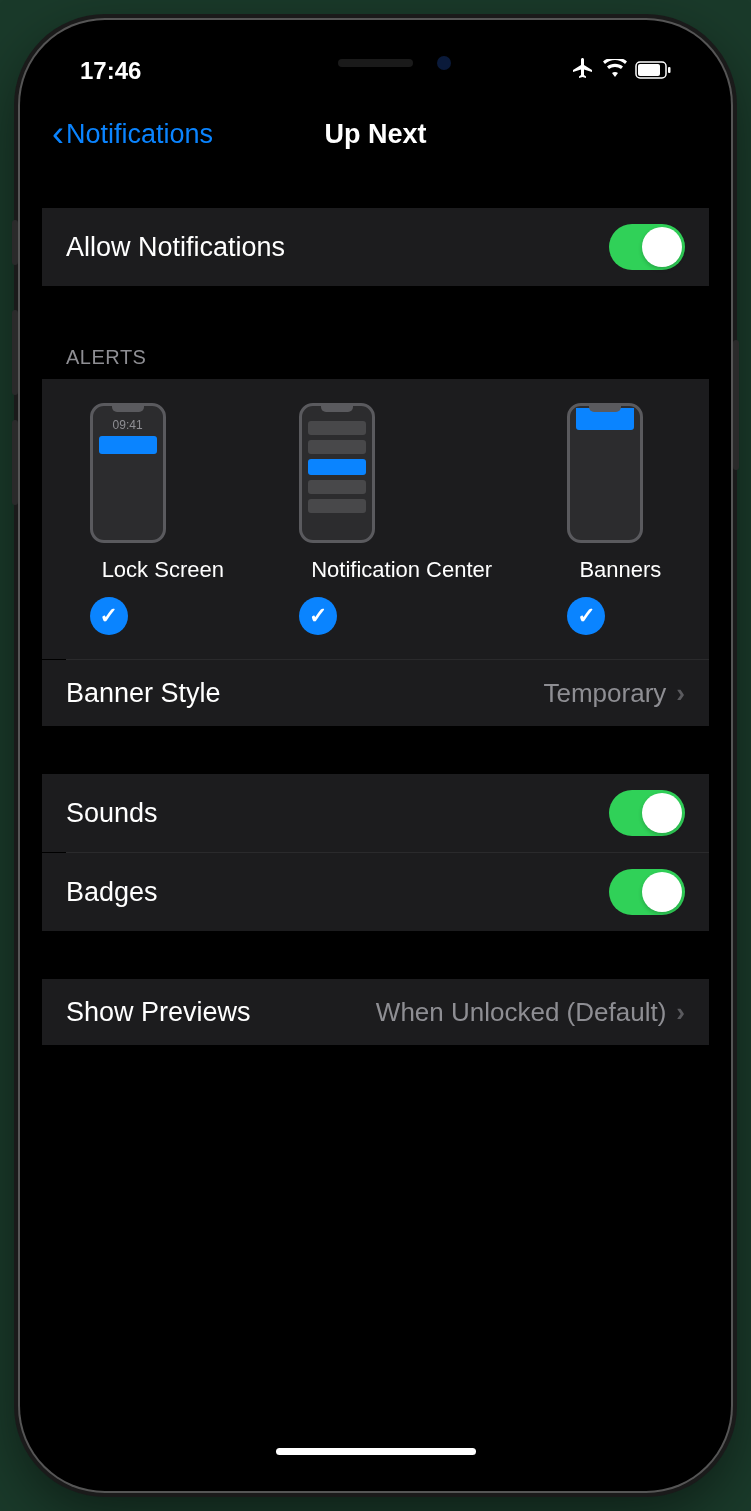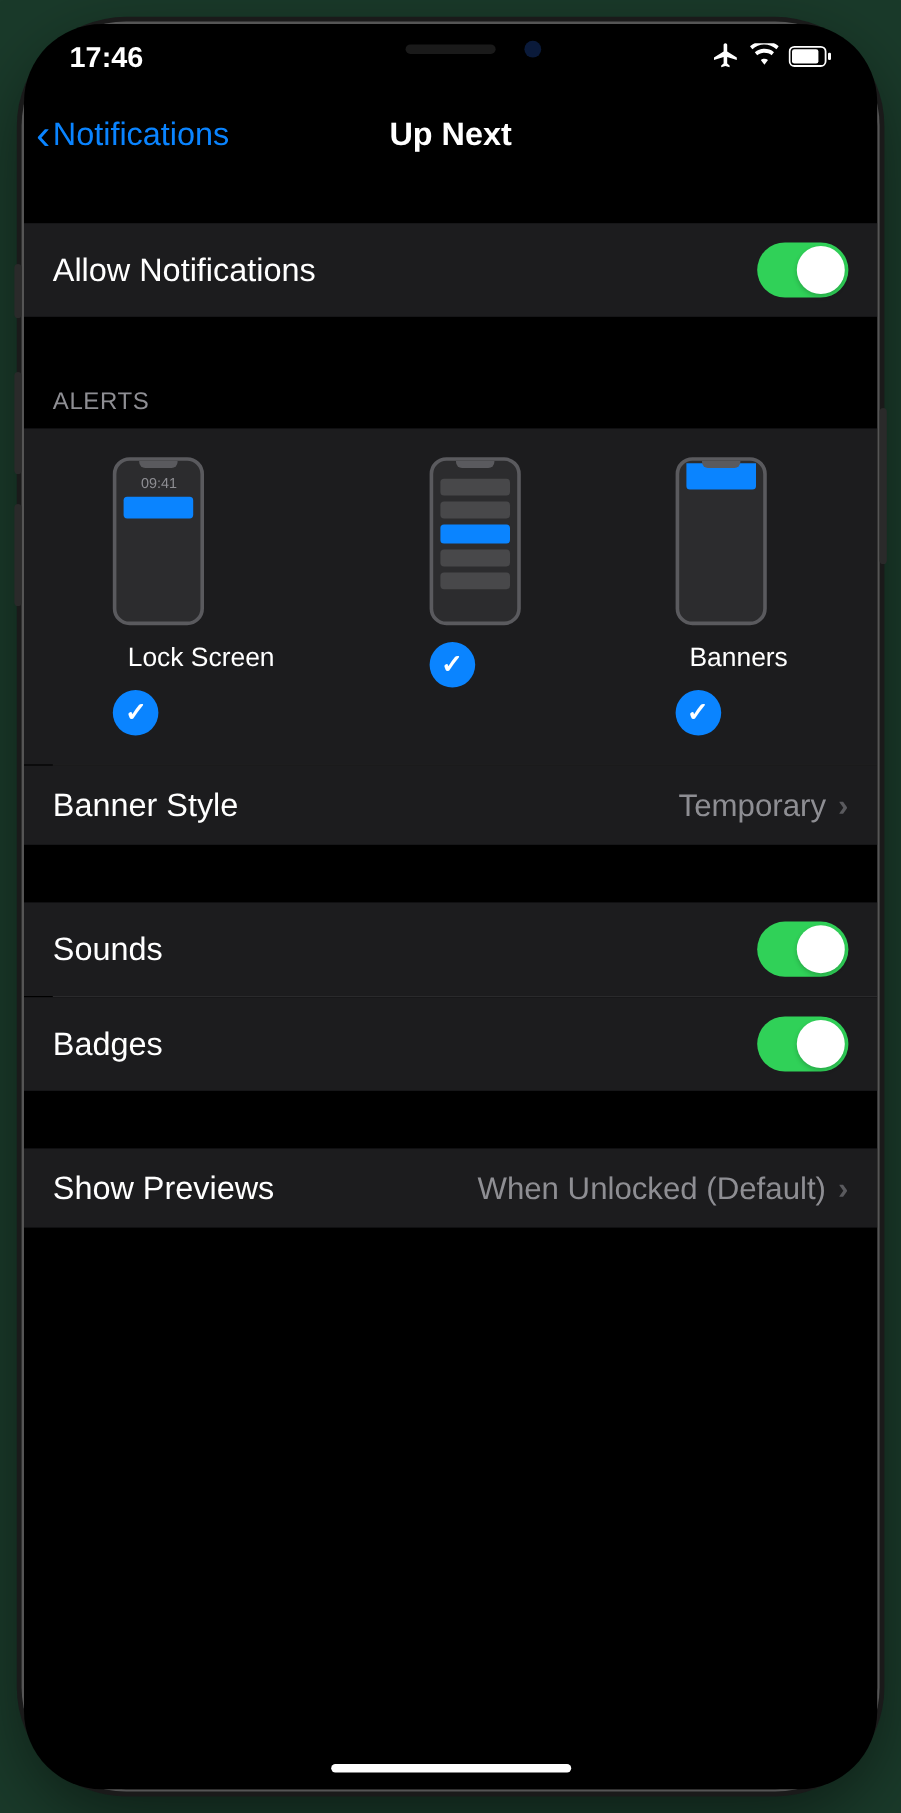--- a/index.html
+++ b/index.html
@@ -10,20 +10,21 @@
       justify-content: center;
       align-items: center;
       min-height: 100vh;
       padding: 20px;
     }
     .phone-frame {
       width: 711px;
       height: 1471px;
       background: #000;
       border-radius: 85px;
+      padding: 22px;
       position: relative;
       box-shadow: 0 0 0 2px #555, 0 0 0 6px #1a1a1a, 0 20px 60px rgba(0,0,0,0.5);
     }
     .side-button {
       position: absolute;
       background: #2a2a2a;
       border-radius: 3px;
     }
     .sb-left-1 { left: -8px; top: 200px; width: 6px; height: 45px; }
     .sb-left-2 { left: -8px; top: 290px; width: 6px; height: 85px; }
@@ -319,20 +320,21 @@
         <div class="alert-option">
           <div class="mini-phone">
             <div class="mini-notch"></div>
             <div style="height:10px"></div>
             <div class="mini-row"></div>
             <div class="mini-row"></div>
             <div class="mini-row blue"></div>
             <div class="mini-row"></div>
             <div class="mini-row"></div>
           </div>
+          <span class="alert-label">Notification Center</span>
           <div class="check-circle">✓</div>
         </div>
         <div class="alert-option">
           <div class="mini-phone">
             <div class="mini-notch"></div>
             <div style="height:2px"></div>
             <div class="mini-banner-top"></div>
           </div>
           <span class="alert-label">Banners</span>
           <div class="check-circle">✓</div>

